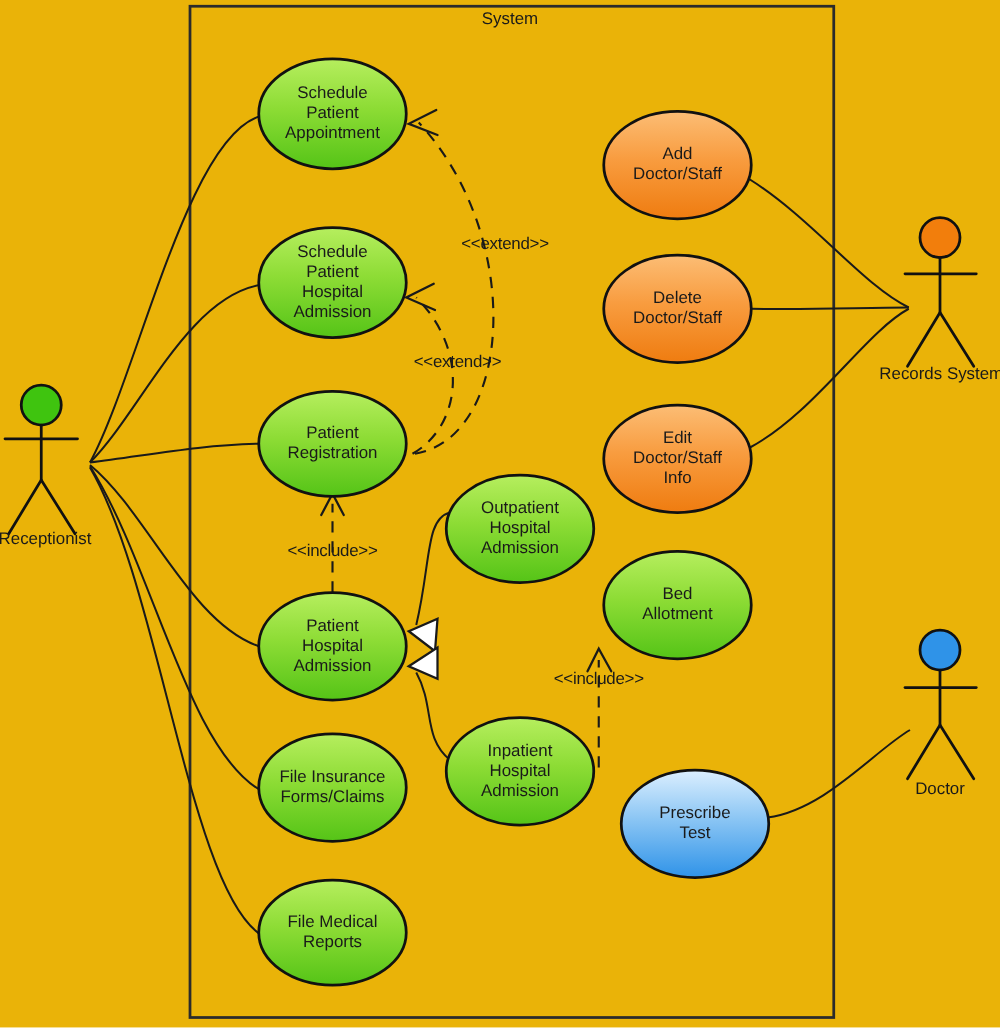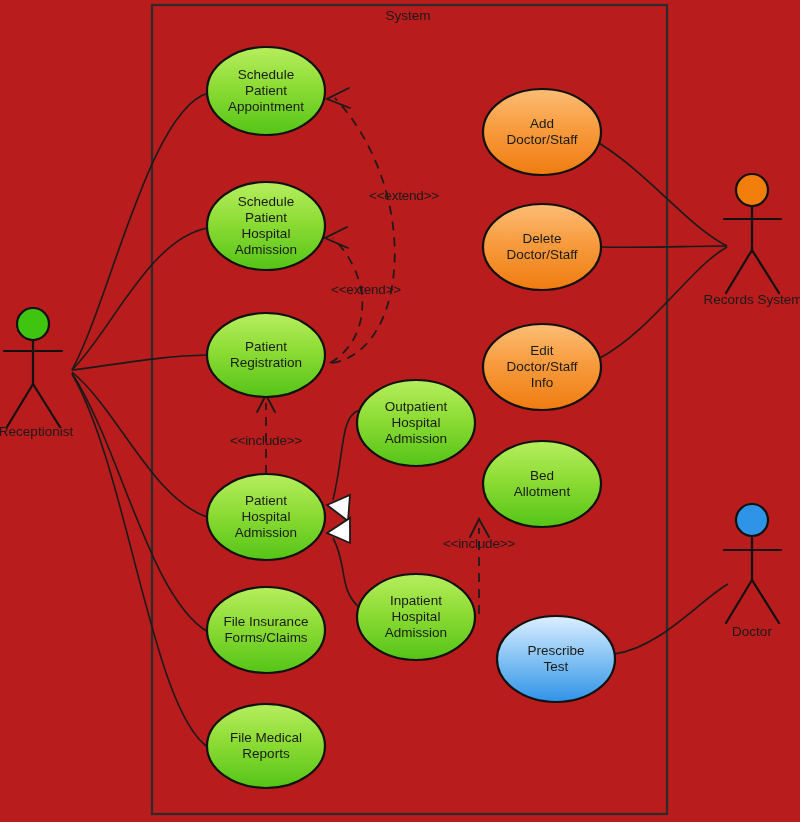--- a/index.html
+++ b/index.html
@@ -4,21 +4,21 @@
 <style>
   html, body {
     margin: 0;
     padding: 0;
     background: #ffffff;
   }
   #diagram-root {
     position: relative;
     width: 800px;
     height: 822px;
-    background: #b91c1c;
+    background: #eab308;
     font-family: "Liberation Sans", sans-serif;
     overflow: hidden;
   }
   svg.canvas {
     display: block;
     width: 800px;
     height: 822px;
   }
   text {
     font-family: "Liberation Sans", sans-serif;

